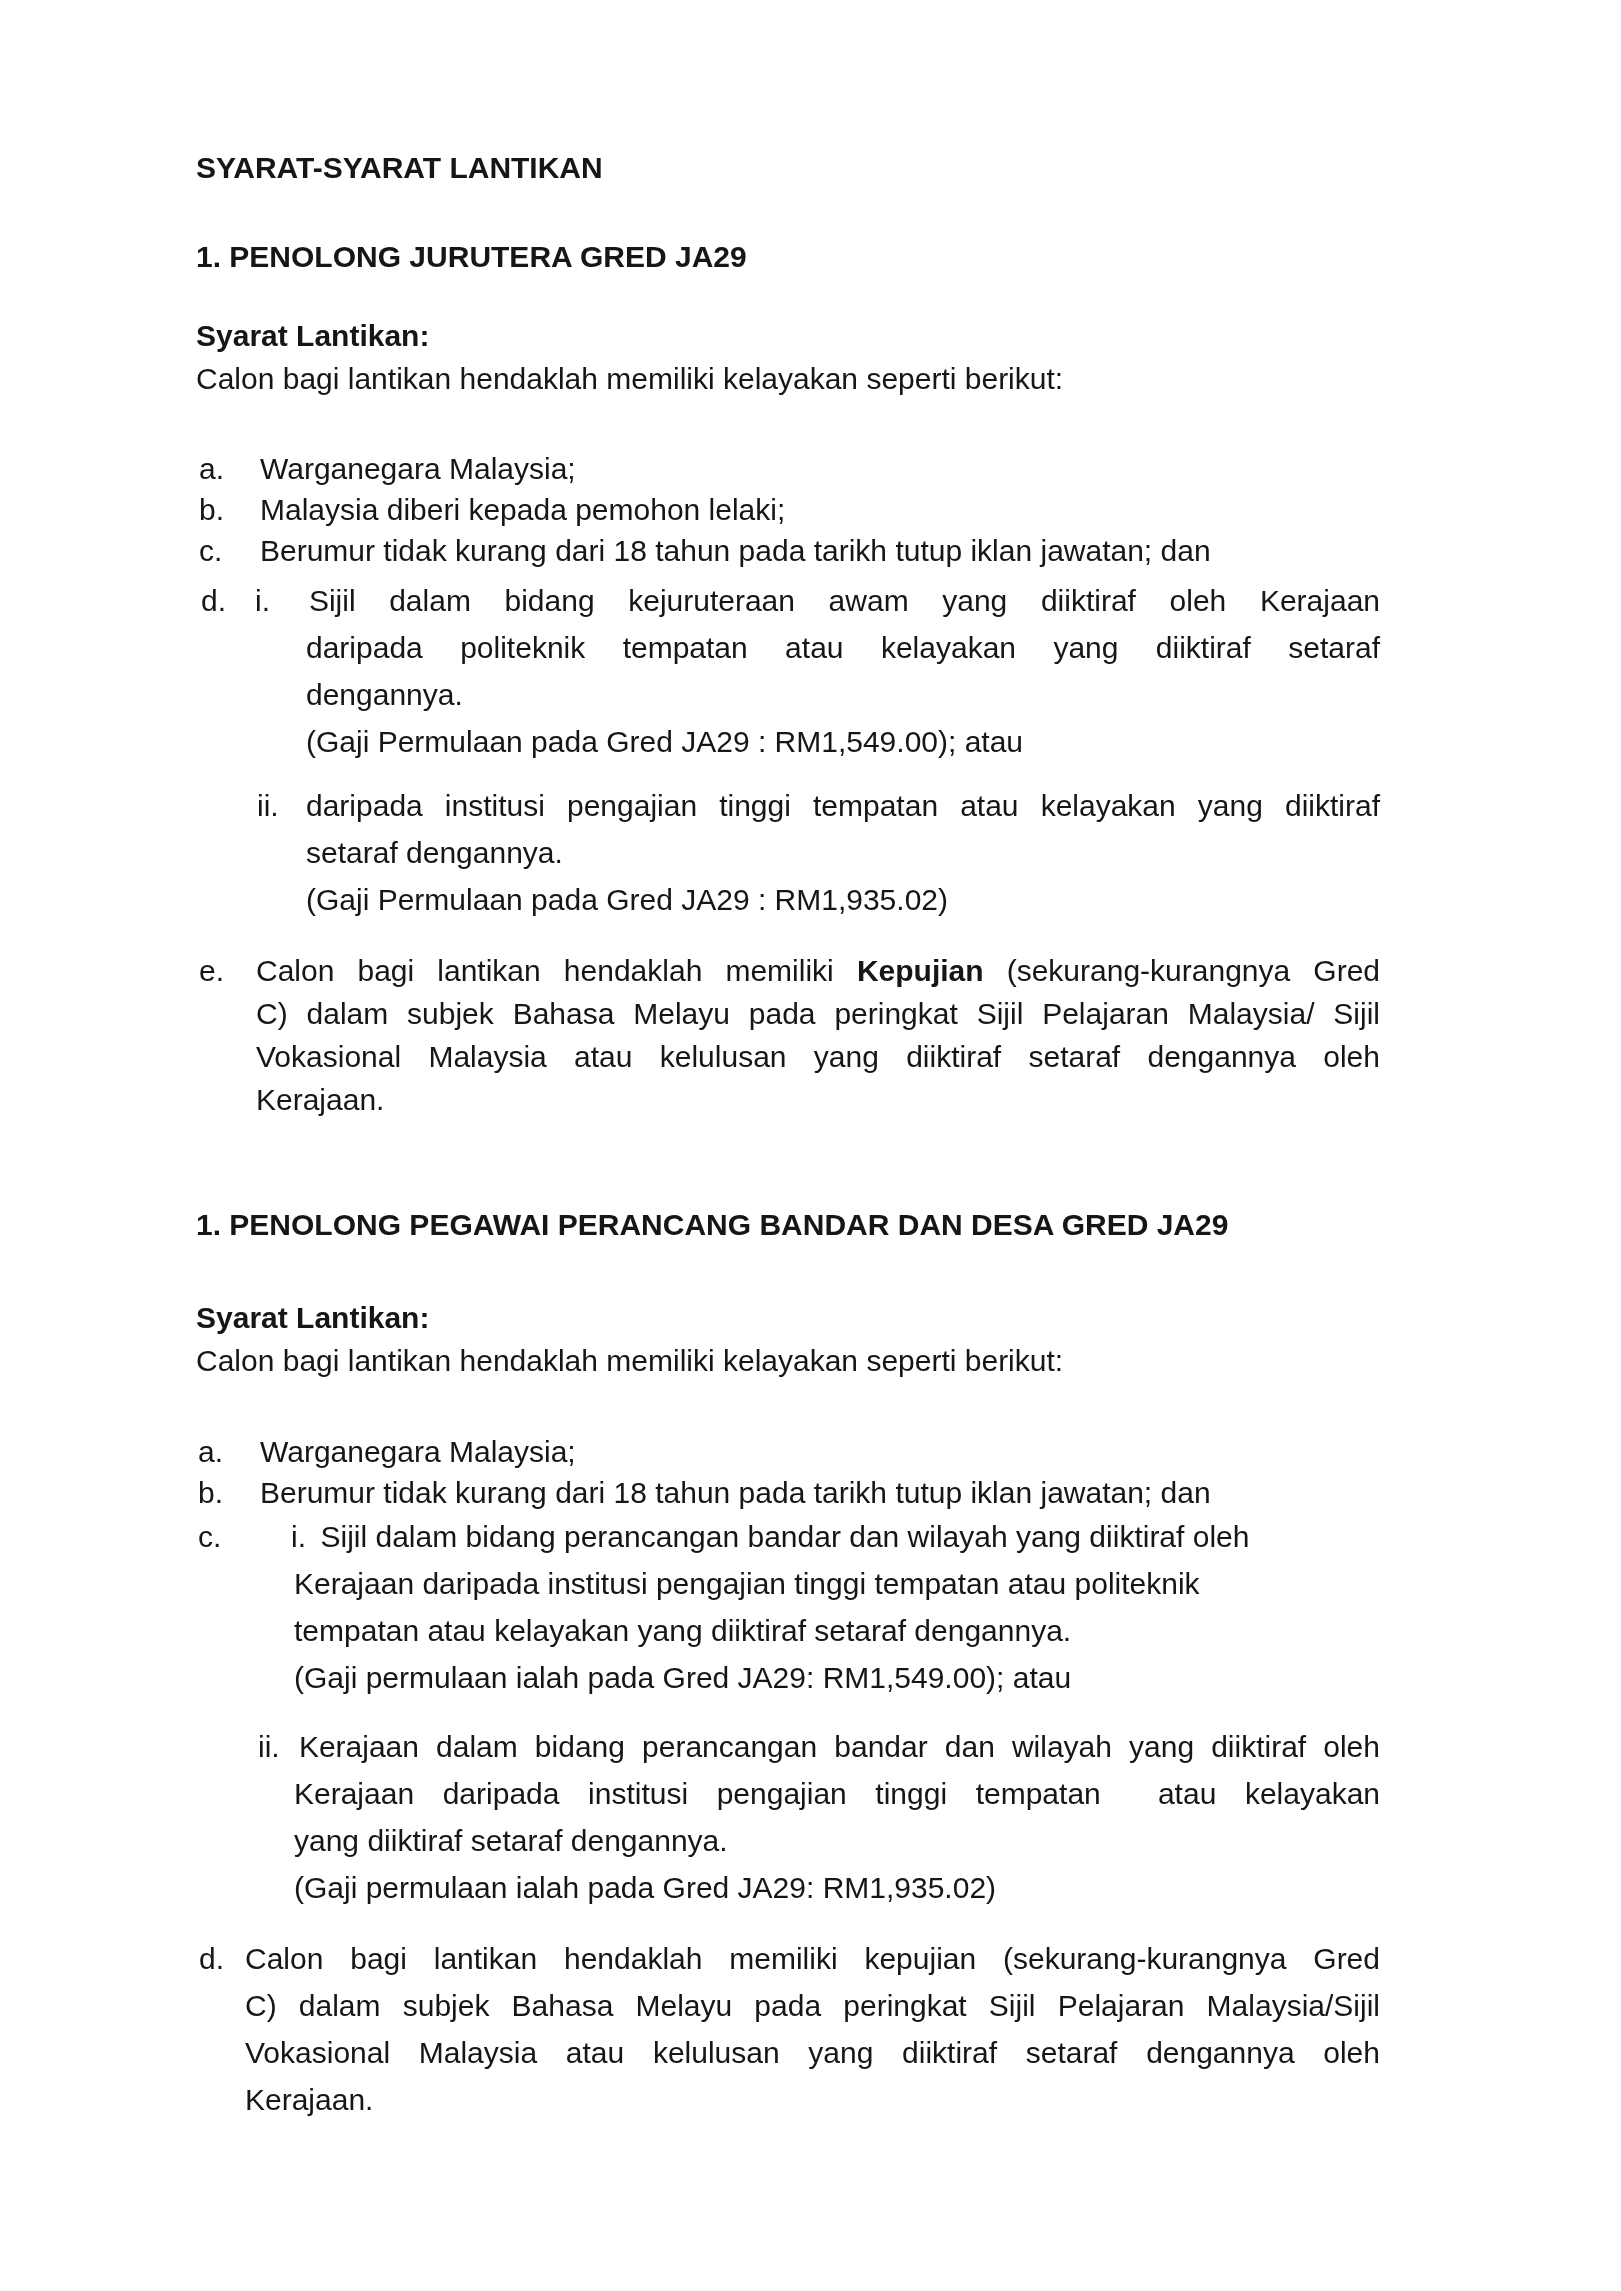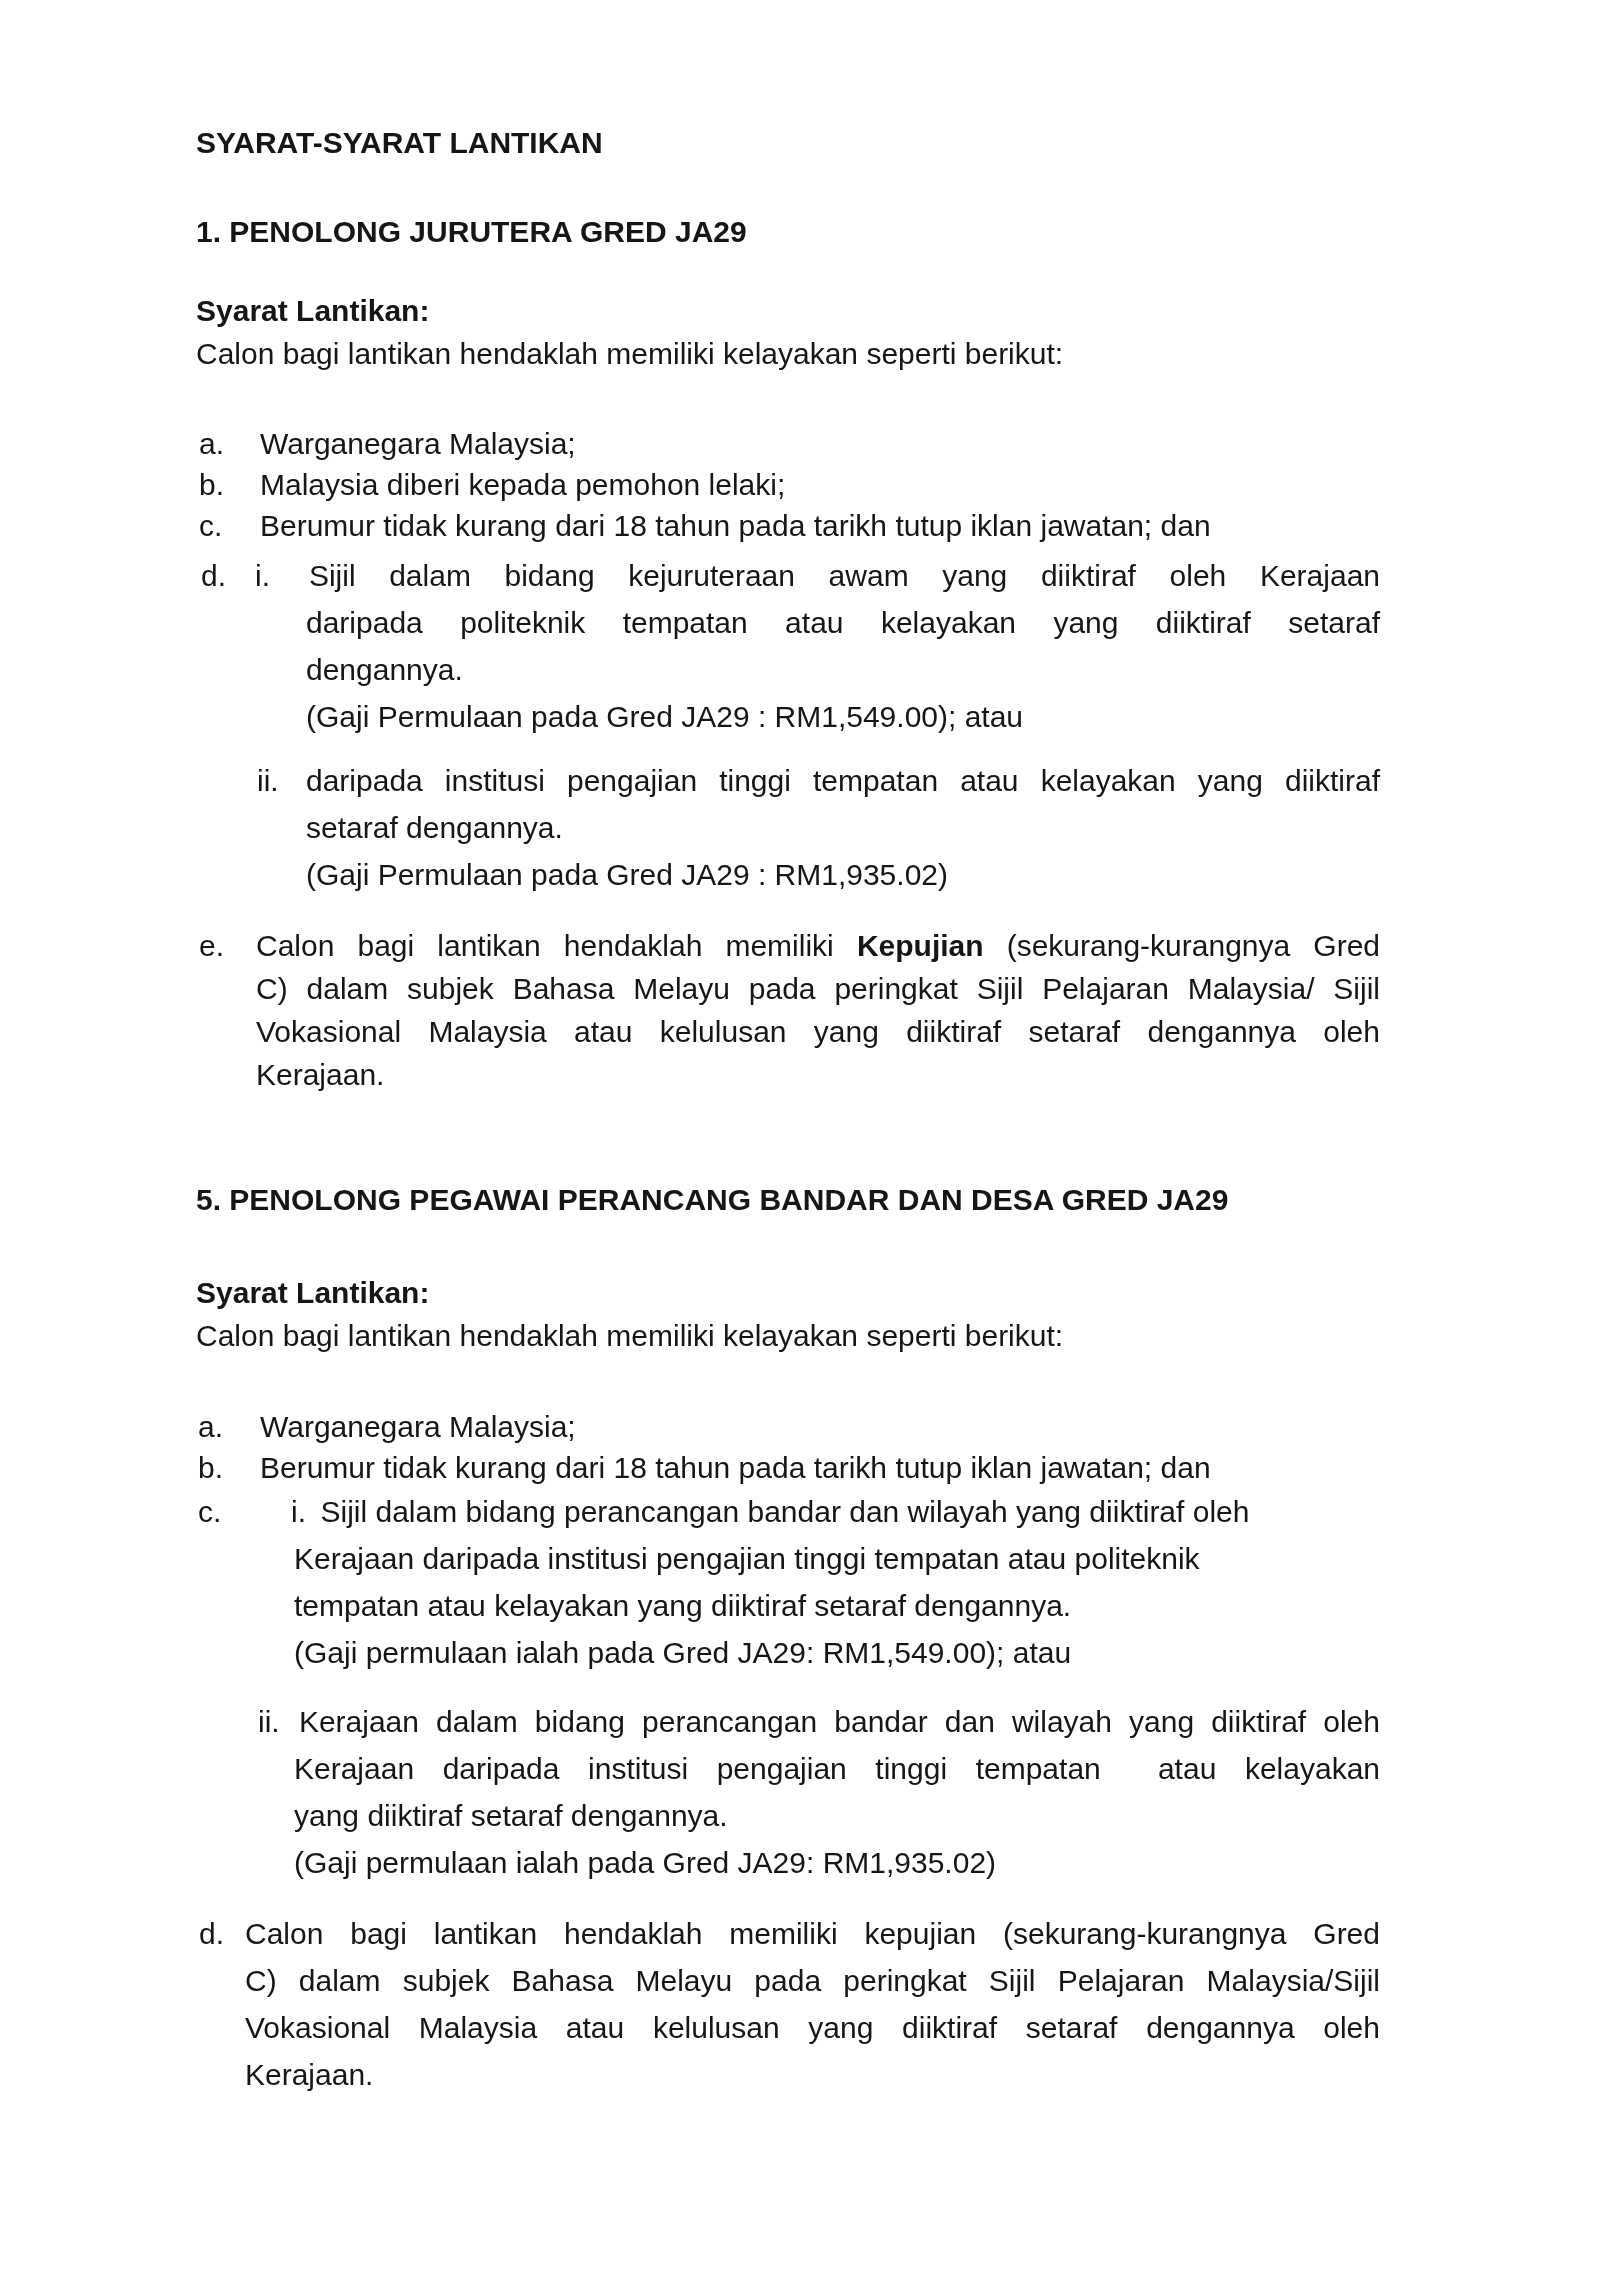--- a/index.html
+++ b/index.html
@@ -28,21 +28,21 @@
     white-space:pre-wrap;
     text-align:justify;
     text-align-last:justify;
   }
   b{font-weight:700;}
 </style>
 </head>
 <body>
 
 <div class="page" style="color: rgb(22, 22, 22);">
-  <div class="content" style="padding-top: 121px;">
+  <div class="content" style="padding-top: 121px; margin-top: 25px;">
       <div class="blk h" style="margin-top: 0px; line-height: 43px;">
         <div class="line"><span>SYARAT-SYARAT LANTIKAN</span></div>
       </div>
       <div class="blk h" style="margin-top: 46px; line-height: 43px;">
         <div class="line"><span>1. PENOLONG JURUTERA GRED JA29</span></div>
       </div>
       <div class="blk h" style="margin-top: 36px; line-height: 43px;">
         <div class="line"><span>Syarat Lantikan:</span></div>
       </div>
       <div class="blk p" style="margin-top: 0px; line-height: 43px;">
@@ -75,21 +75,21 @@
         <div class="line"><span>(Gaji Permulaan pada Gred JA29 : RM1,935.02)</span></div>
       </div>
       <div class="blk li" style="margin-top: 25.5px; line-height: 43px; margin-left: 60px; width: 1124px;">
         <span class="marker" style="left: -57px; line-height: 43px;">e.</span>
         <div class="line just"><span>Calon bagi lantikan hendaklah memiliki </span><b>Kepujian</b><span> (sekurang-kurangnya Gred</span></div>
         <div class="line just"><span>C) dalam subjek Bahasa Melayu pada peringkat Sijil Pelajaran Malaysia/ Sijil</span></div>
         <div class="line just"><span>Vokasional Malaysia atau kelulusan yang diiktiraf setaraf dengannya oleh</span></div>
         <div class="line"><span>Kerajaan.</span></div>
       </div>
       <div class="blk h" style="margin-top: 82px; line-height: 43px;">
-        <div class="line"><span>5. PENOLONG PEGAWAI PERANCANG BANDAR DAN DESA GRED JA29</span></div>
+        <div class="line"><span>1. PENOLONG PEGAWAI PERANCANG BANDAR DAN DESA GRED JA29</span></div>
       </div>
       <div class="blk h" style="margin-top: 50px; line-height: 43px;">
         <div class="line"><span>Syarat Lantikan:</span></div>
       </div>
       <div class="blk p" style="margin-top: 0px; line-height: 43px;">
         <div class="line"><span>Calon bagi lantikan hendaklah memiliki kelayakan seperti berikut:</span></div>
       </div>
       <div class="blk li" style="margin-top: 49px; line-height: 41px; margin-left: 64px;">
         <span class="marker" style="left: -62px; line-height: 41px;">a.</span>
         <div class="line"><span>Warganegara Malaysia;</span></div>

